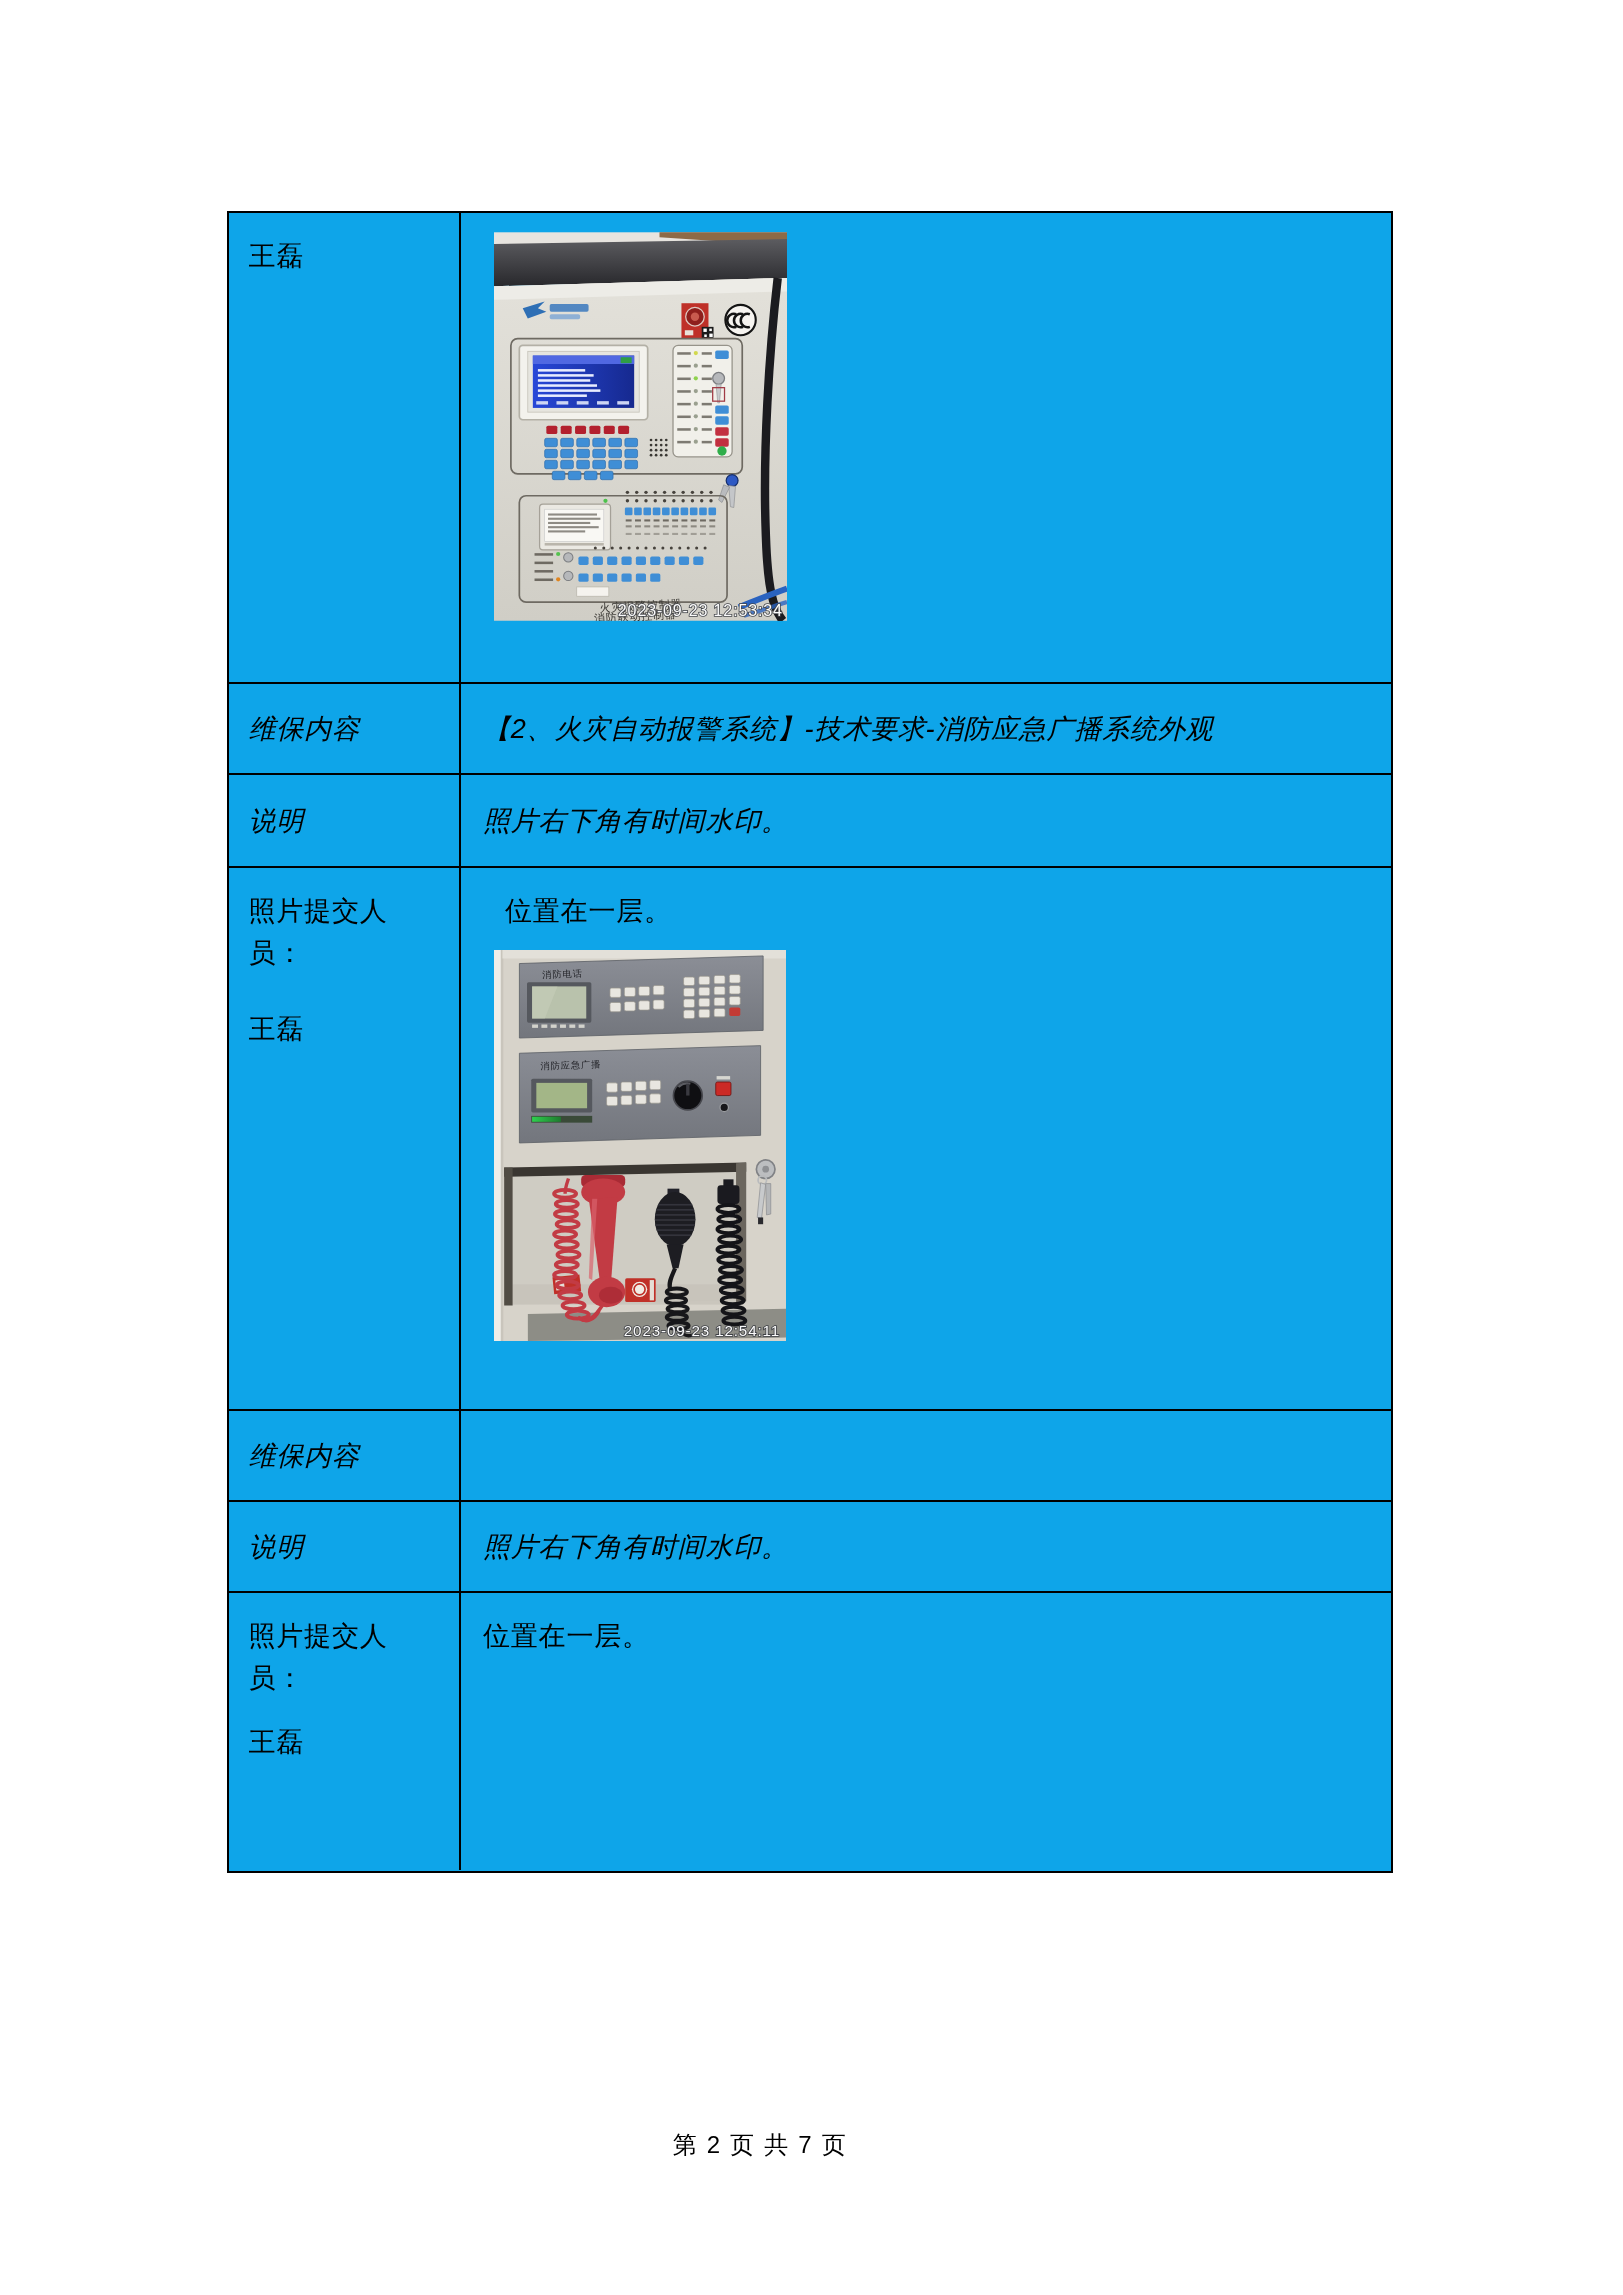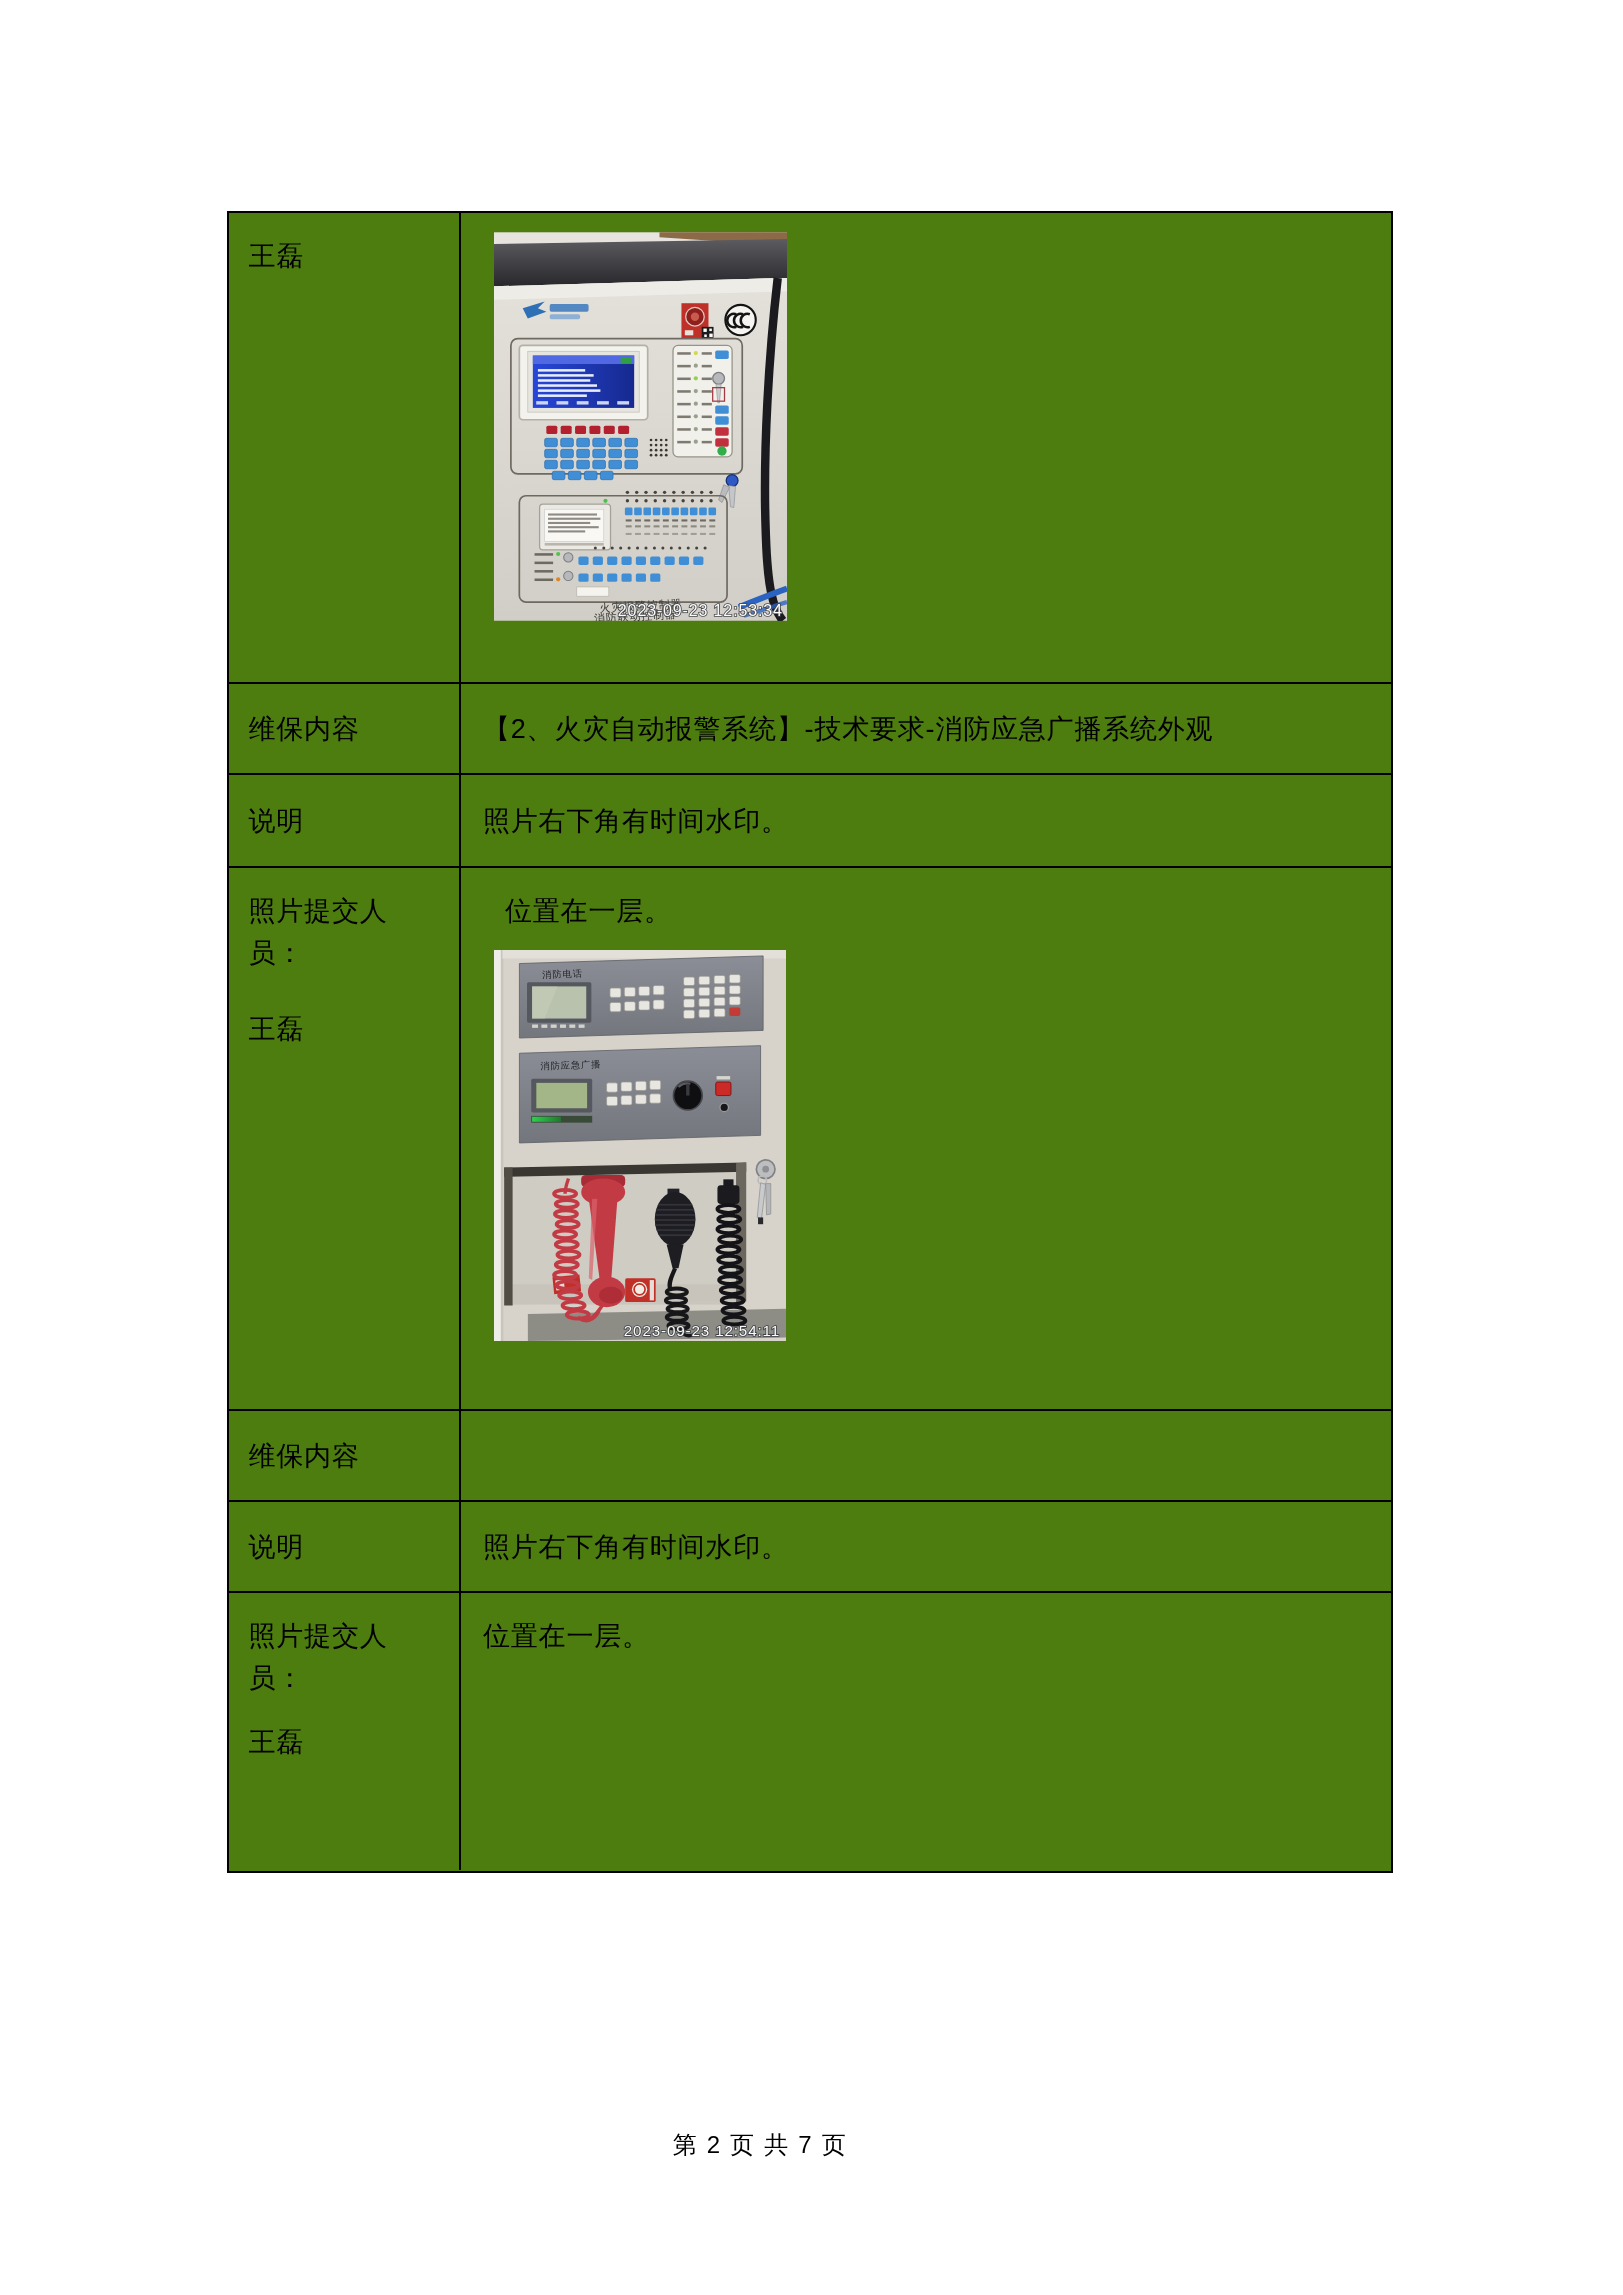--- a/index.html
+++ b/index.html
@@ -2,30 +2,30 @@
 <html style="font-size:13.5px"><head>
 <meta charset="utf-8">
 <style>
   html,body{margin:0;padding:0;}
   body{
     width:1624px;height:2295px;position:relative;background:#ffffff;
     font-family:"Liberation Sans","DejaVu Sans",sans-serif;color:#000;
   }
   .doc-table{
     position:absolute;left:227px;top:211px;width:1166px;height:1662px;
-    border:2.5px solid #000;box-sizing:border-box;background:#4d7c0f;
+    border:2.5px solid #000;box-sizing:border-box;background:#0ea5e9;
   }
   .t-row{display:flex;box-sizing:border-box;border-bottom:2.5px solid #000;}
   .t-row.last{border-bottom:none;}
   .h1{height:471px}.h2{height:91px}.h3{height:93px}.h4{height:543px}
   .h5{height:91px}.h6{height:91px}.h7{height:277px}
   .cell{box-sizing:border-box;}
   .cell.left{width:232px;border-right:2.5px solid #000;padding-left:19.5px;flex-shrink:0;}
   .cell.right{flex:1;padding-left:22px;}
-  .vcenter{display:flex;align-items:center;}
+  .vcenter{display:flex;align-items:center;font-style:italic;}
   .pad-top{padding-top:22px;}
   .txt{font-size:27px;line-height:42px;letter-spacing:0.8px;white-space:nowrap;}
   .name-gap-a{margin-top:34px;}
   .name-gap-b{margin-top:22px;}
   .photo-cell{padding-left:0;}
   .photo-box{display:block;margin-left:11px;}
   .photo-box.p1{margin-top:18.6px;}
   .photo-box.p2{margin-top:18px;}
   .footer{
     position:absolute;left:0;top:2130px;width:1520px;text-align:center;

